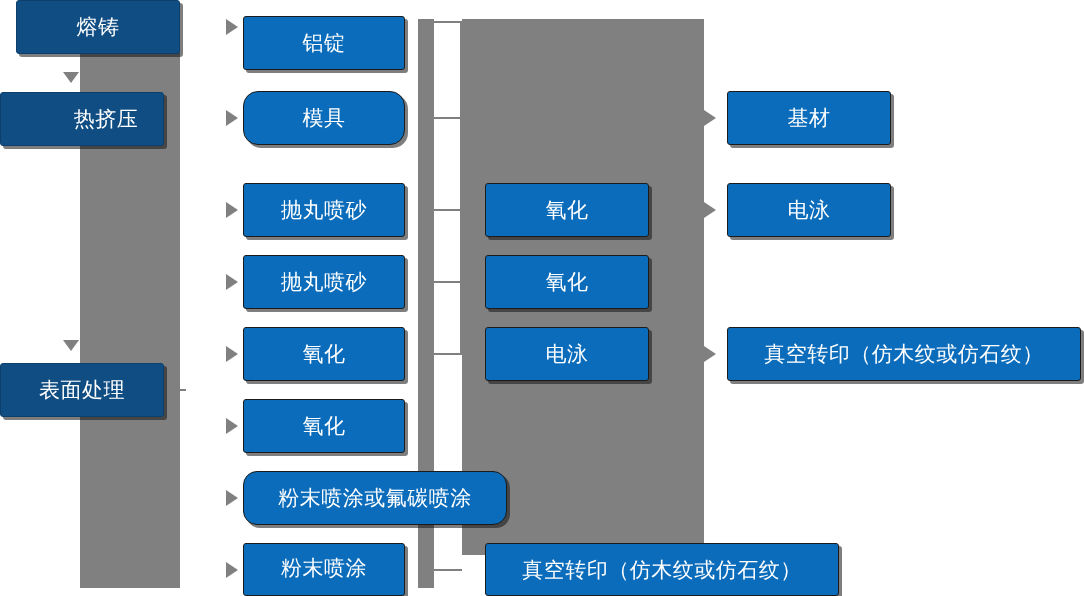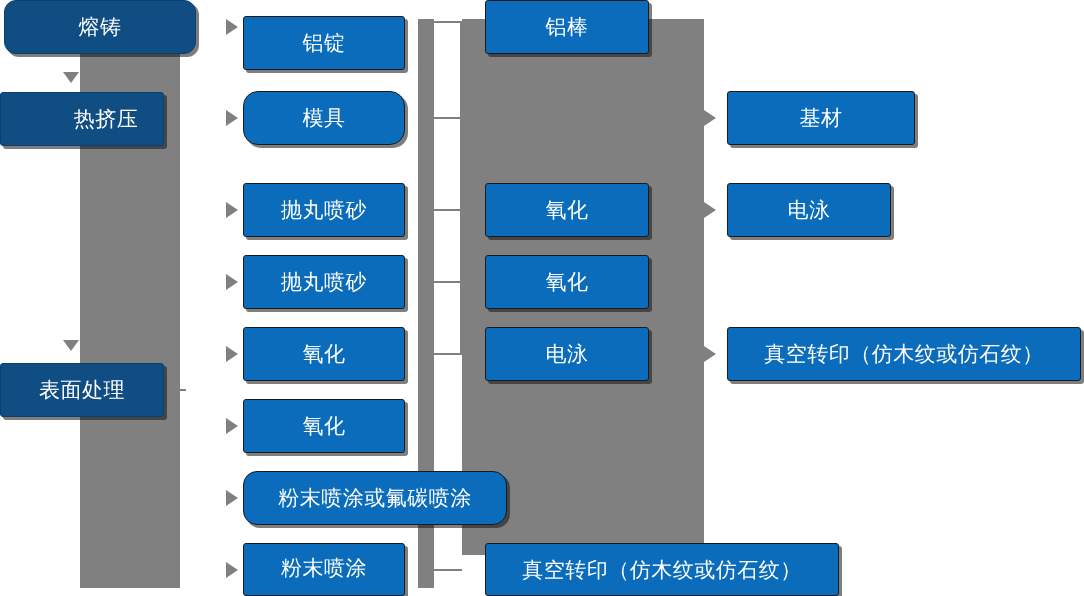--- a/index.html
+++ b/index.html
@@ -107,21 +107,21 @@
   <div class="thin-line" style="left:434px; top:569px; width:28px;"></div>
 
   <div class="thin-vline" style="left:460px; top:21px; height:334px;"></div>
 
   <div class="band" style="left:462px; top:19px; width:242px; height:536px;"></div>
 
   <div class="arrow-right" style="left:704px; top:110px;"></div>
   <div class="arrow-right" style="left:704px; top:202px;"></div>
   <div class="arrow-right" style="left:704px; top:346px;"></div>
 
-  <div class="node dark" style="left:4px; top:0px; width:192px; height:54px;border-radius:12px;">
+  <div class="node dark" style="left:16px; top:0px; width:164px; height:54px;">
     <span>熔铸</span>
   </div>
   <div class="node dark" style="left:0px; top:92px; width:164px; height:54px;padding-left:48px;">
     <span>热挤压</span>
   </div>
   <div class="node dark" style="left:0px; top:363px; width:164px; height:54px;">
     <span>表面处理</span>
   </div>
 
   <div class="node primary" style="left:243px; top:0px; width:162px; height:54px;margin-top:16px;">
@@ -142,37 +142,34 @@
   <div class="node primary" style="left:243px; top:399px; width:162px; height:54px;">
     <span>氧化</span>
   </div>
   <div class="node primary" style="left:243px; top:471px; width:264px; height:54px;border-radius:14px;">
     <span>粉末喷涂或氟碳喷涂</span>
   </div>
   <div class="node primary" style="left:243px; top:543px; width:162px; height:53px;font-family:Liberation Mono, monospace;">
     <span>粉末喷涂</span>
   </div>
 
-  <div class="node primary" style="left:485px; top:0px; width:164px; height:54px;">
-    <span>铝棒</span>
-  </div>
   <div class="node primary" style="left:485px; top:183px; width:164px; height:54px;">
     <span>氧化</span>
   </div>
   <div class="node primary" style="left:485px; top:255px; width:164px; height:54px;">
     <span>氧化</span>
   </div>
   <div class="node primary" style="left:485px; top:327px; width:164px; height:54px;">
     <span>电泳</span>
   </div>
   <div class="node primary" style="left:485px; top:543px; width:354px; height:53px;">
     <span>真空转印（仿木纹或仿石纹）</span>
   </div>
 
-  <div class="node primary" style="left:727px; top:91px; width:188px; height:54px;text-align:center;">
+  <div class="node primary" style="left:727px; top:91px; width:164px; height:54px;text-align:center;">
     <span>基材</span>
   </div>
   <div class="node primary" style="left:727px; top:183px; width:164px; height:54px;">
     <span>电泳</span>
   </div>
   <div class="node primary" style="left:727px; top:327px; width:354px; height:54px;">
     <span>真空转印（仿木纹或仿石纹）</span>
   </div>
 
 </div>

